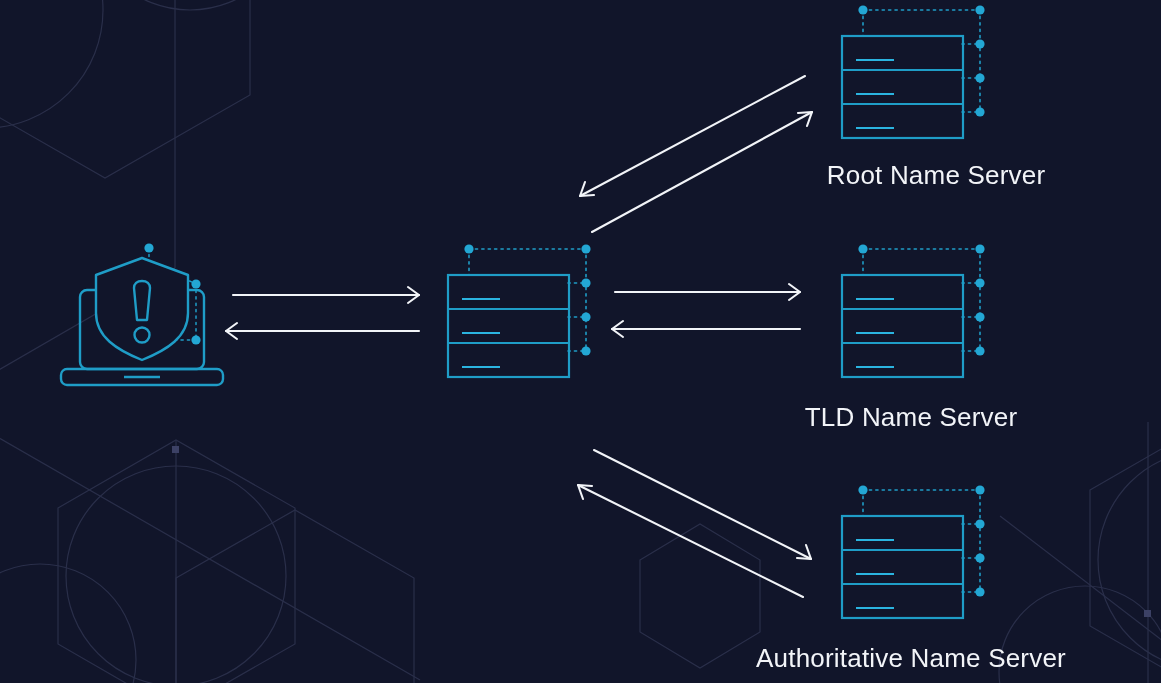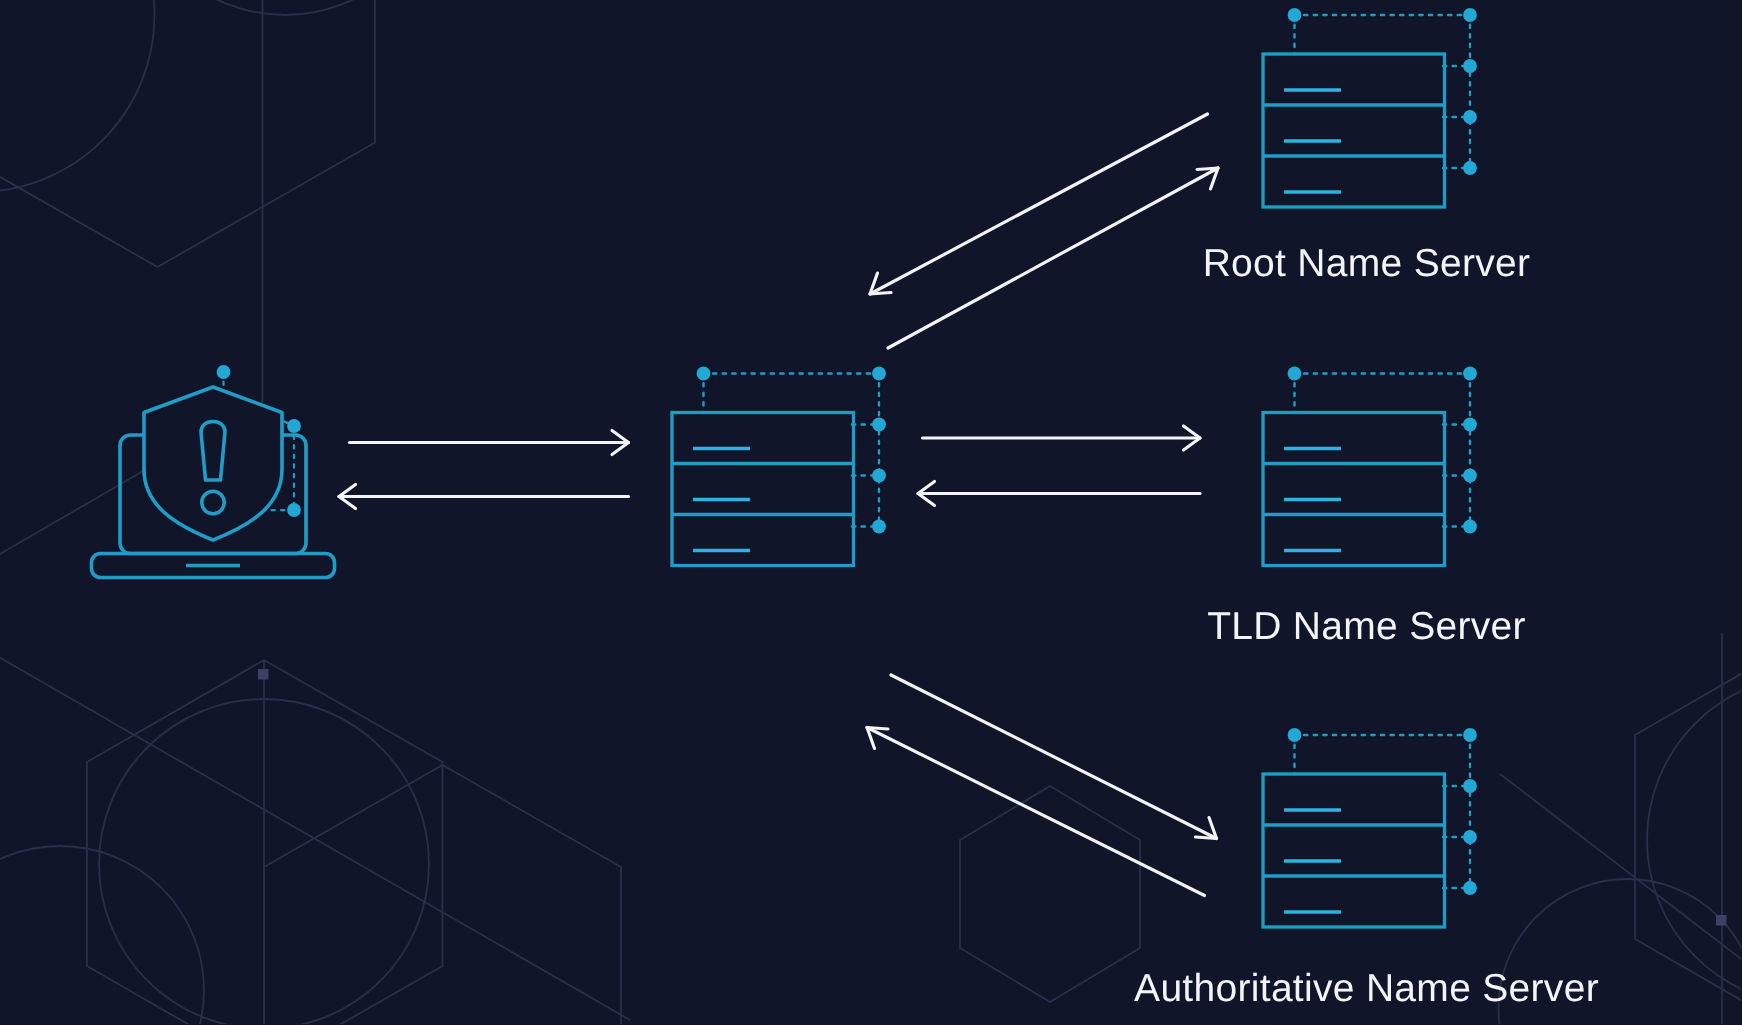--- a/index.html
+++ b/index.html
@@ -182,19 +182,19 @@
       </g>
 
       <g>
         <line x1="803" y1="597" x2="578" y2="485"></line>
         <polyline points="592,486 578,485 583,499"></polyline>
       </g>
     </g>
   </svg>
 
 
-  <div class="node-label label-center" style="left:911px; top:160px;text-align:center;">Root Name Server</div>
+  <div class="node-label label-center" style="left:936px; top:160px;text-align:center;">Root Name Server</div>
 
   <div class="node-label label-center" style="left:911px; top:402px;">TLD Name Server</div>
 
   <div class="node-label label-center" style="left:911px; top:643px;">Authoritative Name Server</div>
 
 </div>
 
 </body></html>

